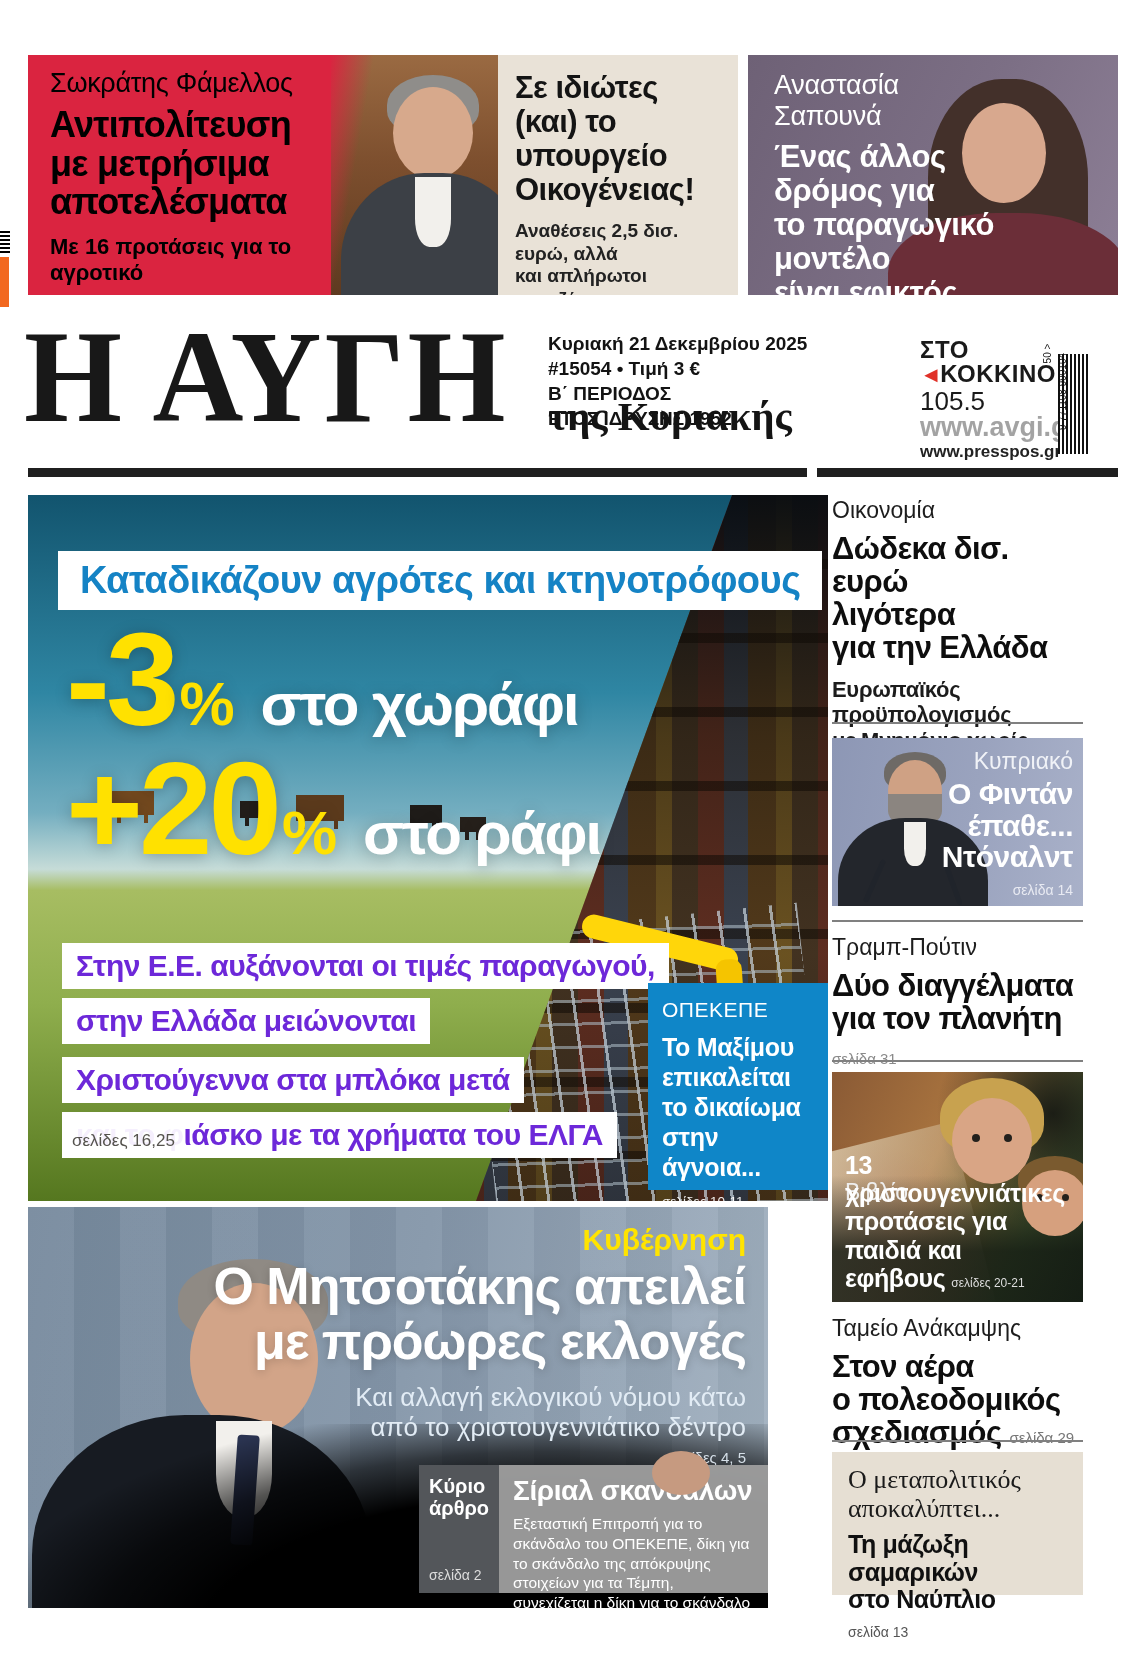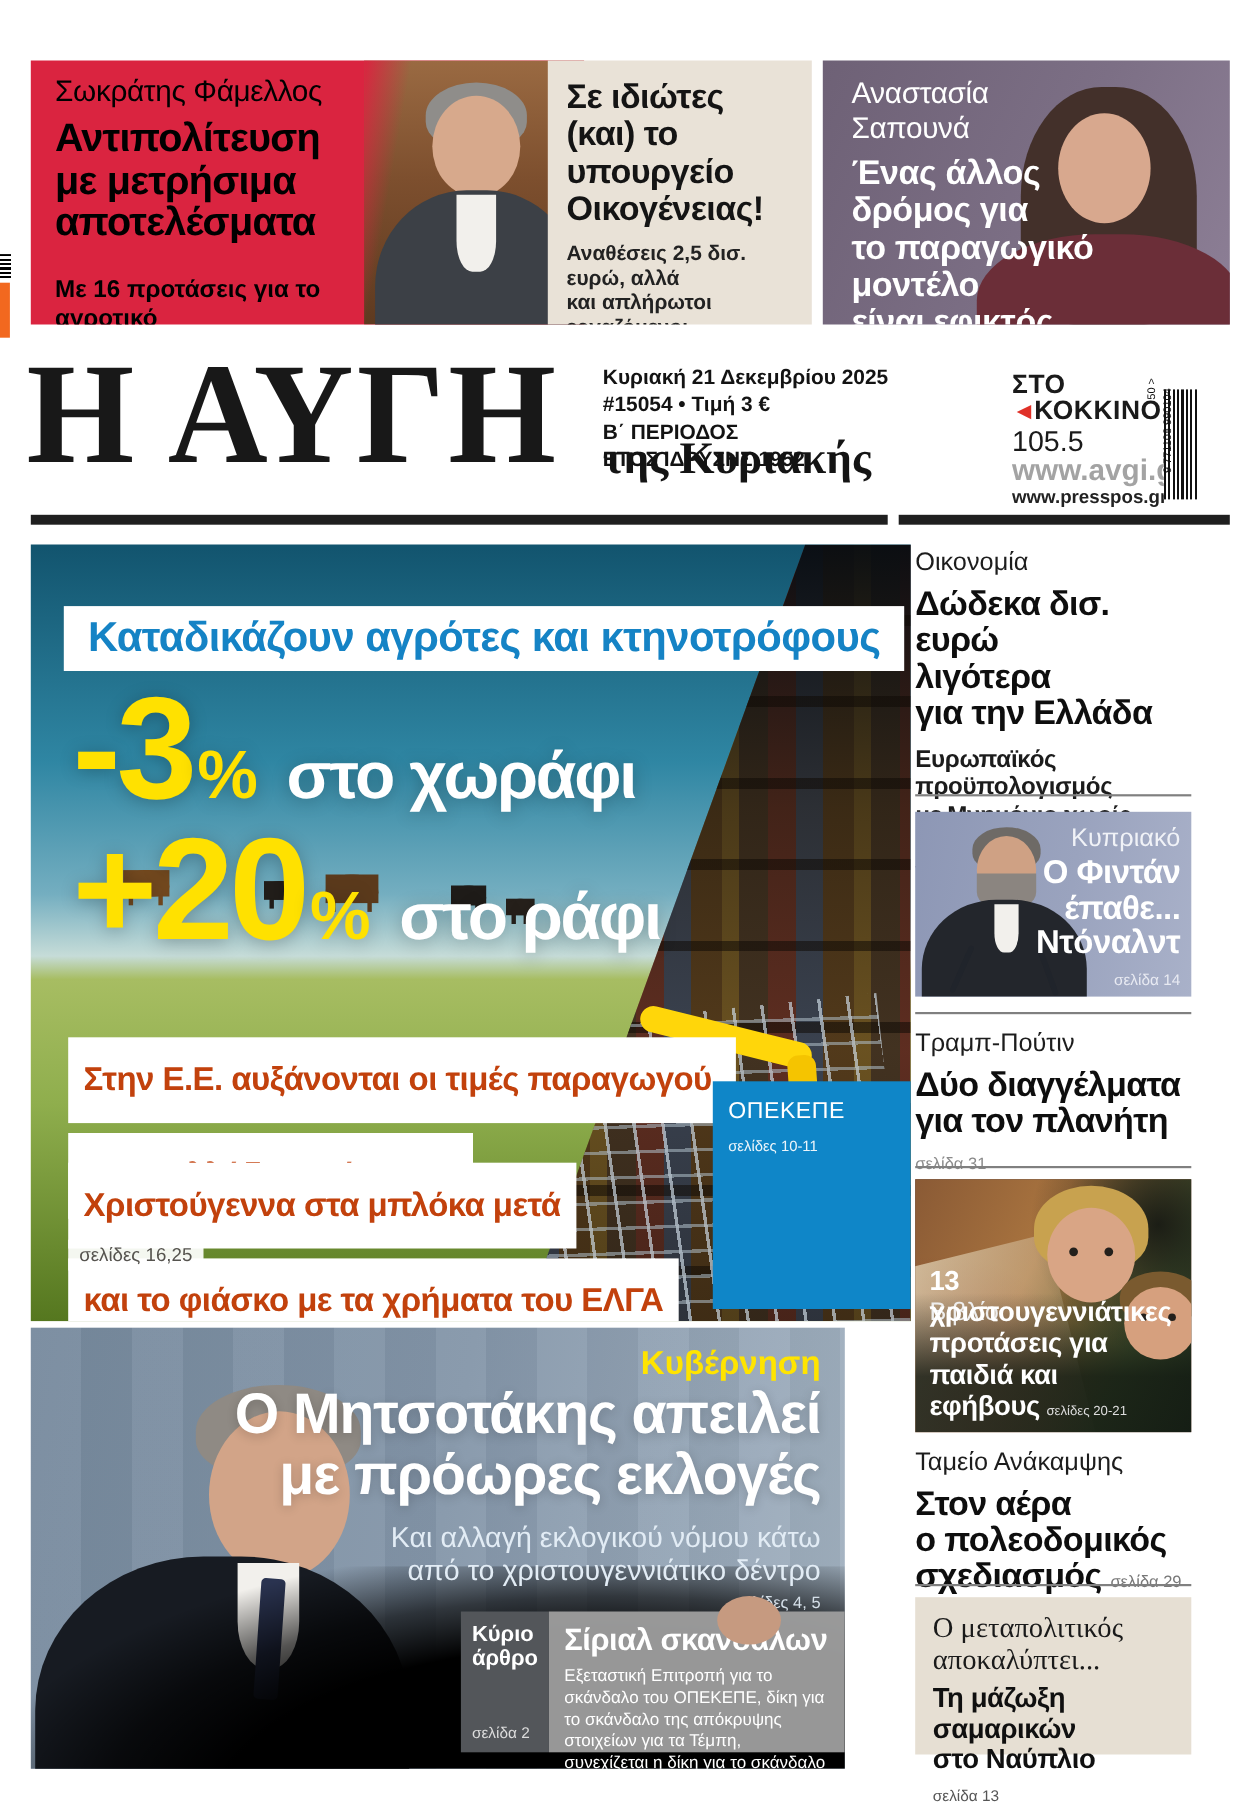--- a/index.html
+++ b/index.html
@@ -12,21 +12,21 @@
   .edge-barcode{left:0;top:231px;width:10px;height:22px;
     background:repeating-linear-gradient(0deg,#000 0 2px,#fff 2px 4px);}
   .edge-orange{left:0;top:257px;width:9px;height:50px;background:#f2681f;}
 
   
   .promo{top:55px;height:240px;overflow:hidden;}
   .promo-red{left:28px;width:492px;background:#da2440;color:#000000;padding-left:11px;}
   .promo-red .txt{position:absolute;left:22px;top:13px;width:280px;}
   .p-kicker{font-size:27px;font-weight:400;letter-spacing:-.3px;}
   .promo-red .p-head{font-size:36px;line-height:1.07;font-weight:800;margin-top:7px;letter-spacing:-.7px;}
-  .promo-red .p-sub{font-size:22px;font-weight:700;margin-top:28px;}
+  .promo-red .p-sub{font-size:22px;font-weight:700;margin-top:12px;}
   .photo-famellos{right:0;top:0;width:200px;height:240px;
     background:linear-gradient(100deg,#da2440 0%,rgba(218,36,64,0) 18%),
       linear-gradient(180deg,#9a6a42 0%,#7d4f2e 45%,#5e3a20 100%);}
   .fig-head{position:absolute;border-radius:50%;}
   .fig-hair{position:absolute;border-radius:50% 50% 40% 40%;}
   .fig-torso{position:absolute;border-radius:45% 45% 0 0 / 70% 70% 0 0;}
   .fig-shirt{position:absolute;background:#f2f0ec;}
   .promo-beige{left:498px;width:240px;background:#e9e2d7;}
   .promo-beige .txt{position:absolute;left:17px;top:16px;width:206px;}
   .promo-beige .p-head{font-size:31px;line-height:1.1;font-weight:800;color:#141414;letter-spacing:-.5px;}
@@ -81,22 +81,22 @@
   .cow::before{left:5px}.cow::after{right:6px}
   .cow .body{width:100%;height:100%;background:inherit;border-radius:50% 50% 35% 35%/65% 65% 40% 40%;}
   .lead-kicker{position:absolute;left:30px;top:56px;background:#fff;padding:8px 22px;
     font-size:38px;font-weight:800;color:#1583c5;letter-spacing:-.5px;}
   .lead-nums{position:absolute;left:38px;top:120px;line-height:.98;text-shadow:0 2px 16px rgba(0,0,0,.25);}
   .ln-row{white-space:nowrap;}
   .ln-val{font-size:132px;font-weight:900;color:#ffe100;letter-spacing:-4px;}
   .ln-unit{font-size:62px;font-weight:900;color:#ffe100;margin-left:4px;}
   .ln-lab{font-size:60px;font-weight:900;color:#fff;margin-left:26px;letter-spacing:-2px;}
   .deck{position:absolute;left:34px;}
-  .deck-line{display:table;background:#fff;padding:22px 14px;margin-bottom:9px;
-    font-size:30px;font-weight:800;color:#c2410c;letter-spacing:-.5px;}
+  .deck-line{display:table;background:#fff;padding:6px 14px;margin-bottom:9px;
+    font-size:30px;font-weight:800;color:#6d28d9;letter-spacing:-.5px;}
   .lead-pages{position:absolute;left:34px;top:632px;background:rgba(255,255,255,.93);
     padding:4px 10px;font-size:17px;color:#55534e;}
   .opk{position:absolute;right:0;top:488px;width:180px;height:207px;background:#0f86c8;
     padding:15px 14px;box-sizing:border-box;color:#fff;}
   .opk .k{font-size:21px;font-weight:400;letter-spacing:.5px;}
   .opk .h{font-size:25px;line-height:1.2;font-weight:800;margin-top:10px;letter-spacing:-.3px;}
   .opk .p{font-size:13.5px;margin-top:12px;color:rgba(255,255,255,.92);}
 
   
   .rc{left:832px;width:251px;}
@@ -259,20 +259,24 @@
       <div class="deck-line">Στην Ε.Ε. αυξάνονται οι τιμές παραγωγού,</div>
       <div class="deck-line">στην Ελλάδα μειώνονται</div>
     </div>
     <div class="deck" style="top:562px;">
       <div class="deck-line">Χριστούγεννα στα μπλόκα μετά</div>
       <div class="deck-line">και το φιάσκο με τα χρήματα του ΕΛΓΑ</div>
     </div>
     <div class="lead-pages">σελίδες 16,25</div>
     <div class="opk">
       <div class="k">ΟΠΕΚΕΠΕ</div>
+      <div class="h pl">Το Μαξίμου
+επικαλείται
+το δικαίωμα
+στην άγνοια...</div>
       <div class="p">σελίδες 10-11</div>
     </div>
   </div>
 
   <div class="abs rc" style="top:497px;">
     <div class="rc-kicker">Οικονομία</div>
     <div class="rc-head pl">Δώδεκα δισ. ευρώ
 λιγότερα
 για την Ελλάδα</div>
     <div class="rc-sub pl">Ευρωπαϊκός προϋπολογισμός

